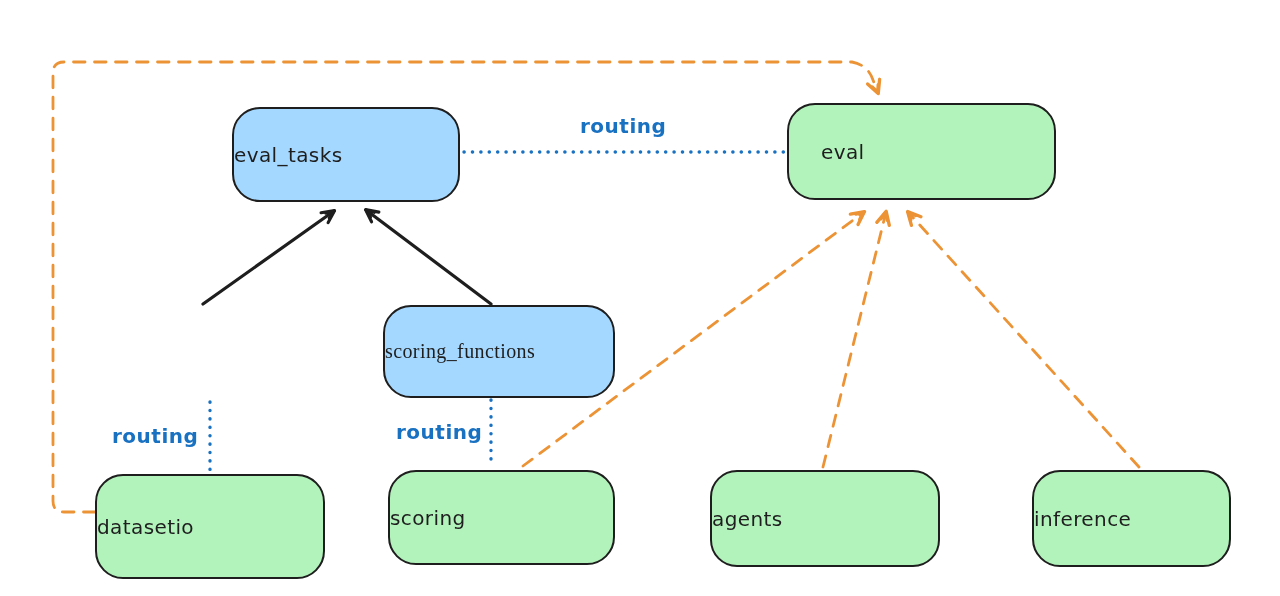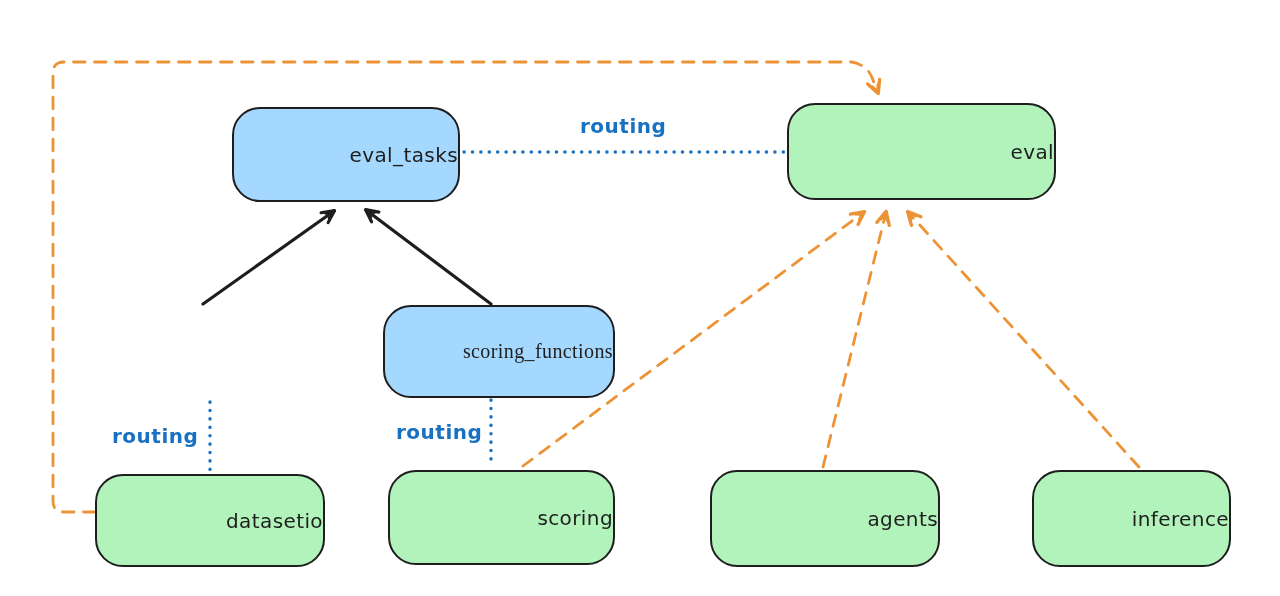--- a/index.html
+++ b/index.html
@@ -25,33 +25,33 @@
     inset: 0;
     width: 1280px;
     height: 596px;
   }
   .node {
     position: absolute;
     border: 2.6px solid var(--ink);
     border-radius: 28px;
     display: flex;
     align-items: center;
-    justify-content: flex-end;
+    justify-content: flex-start;
     color: var(--ink);
     font-size: 20px;
     letter-spacing: 0.4px;
   }
   .node.blue  { background: var(--blue-fill); }
   .node.green { background: var(--green-fill); }
 
   .node-eval_tasks        { left: 232px;  top: 107px; width: 228px; height: 95px; }
   .node-eval              { left: 787px;  top: 103px; width: 269px; height: 97px; padding-left: 32px; }
   .node-datasets          { left: 97px;   top: 305px; width: 233px; height: 95px; }
   .node-scoring_functions { left: 383px;  top: 305px; width: 232px; height: 93px; font-family: Liberation Serif, serif; }
-  .node-datasetio         { left: 95px;   top: 474px; width: 230px; height: 93px; }
+  .node-datasetio         { left: 95px;   top: 474px; width: 230px; height: 105px; }
   .node-scoring           { left: 388px;  top: 470px; width: 227px; height: 95px; }
   .node-agents            { left: 710px;  top: 470px; width: 230px; height: 97px; border-radius: 27px; }
   .node-inference         { left: 1032px; top: 470px; width: 199px; height: 97px; }
 
   .edge-label {
     position: absolute;
     color: var(--blue);
     font-size: 20px;
     font-weight: bold;
     letter-spacing: 0.5px;

